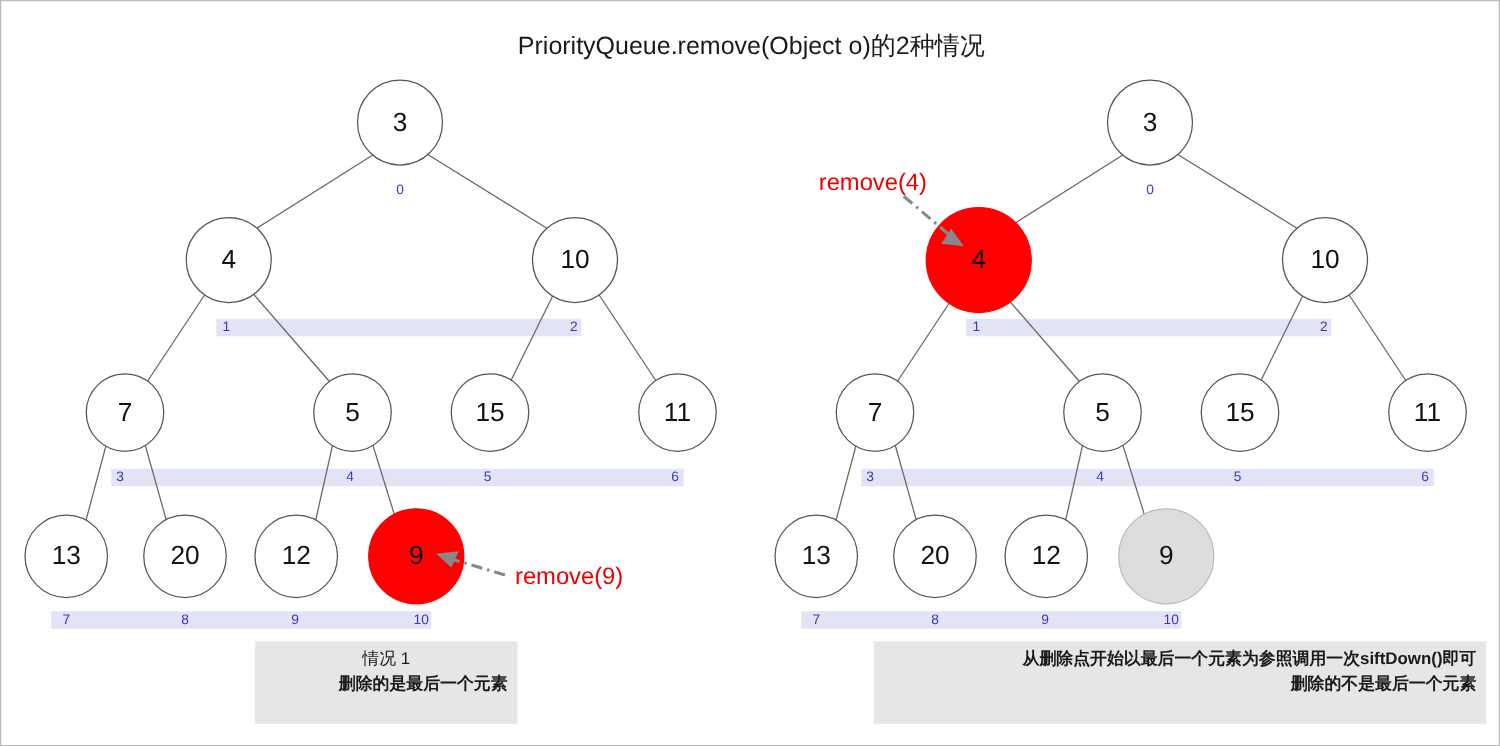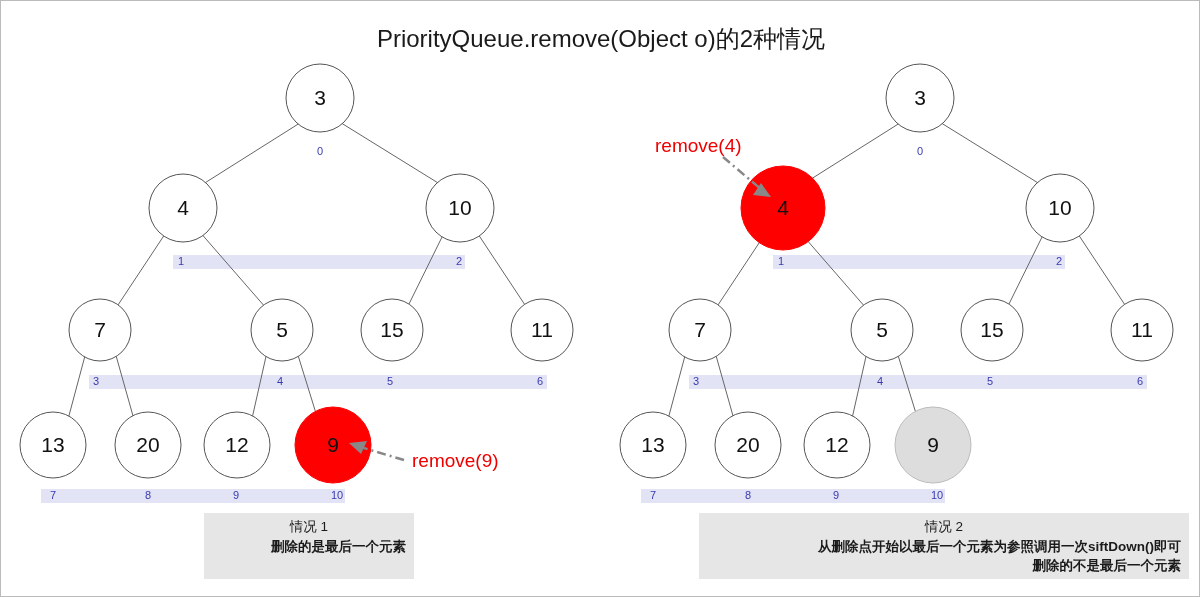--- a/index.html
+++ b/index.html
@@ -16,21 +16,21 @@
     box-sizing: border-box;
     font-family: "Liberation Sans", sans-serif;
     overflow: hidden;
   }
   #title {
     position: absolute;
     top: 22px;
     left: 0;
     width: 1200px;
     text-align: center;
-    font-size: 24px;
+    font-size: 20px;
     color: #1a1a1a;
   }
   svg.layer {
     position: absolute;
     top: 0;
     left: 0;
     width: 1200px;
     height: 597px;
   }
   .node-label {
@@ -216,18 +216,17 @@
     </g>
     <text class="annot-label" x="654" y="151">remove(4)</text>
   </svg>
 
   <div class="caption-box" style="left:203px; top:512px; width:210px; height:66px;">
     <div class="caption-title">情况 1</div>
     <div class="caption-line">删除的是最后一个元素</div>
   </div>
 
   <div class="caption-box" style="left:698px; top:512px; width:490px; height:66px;">
-    <div class="caption-title">情况 2</div>
     <div class="caption-line">从删除点开始以最后一个元素为参照调用一次siftDown()即可</div>
     <div class="caption-line">删除的不是最后一个元素</div>
   </div>
 
 </div>
 
 </body></html>

